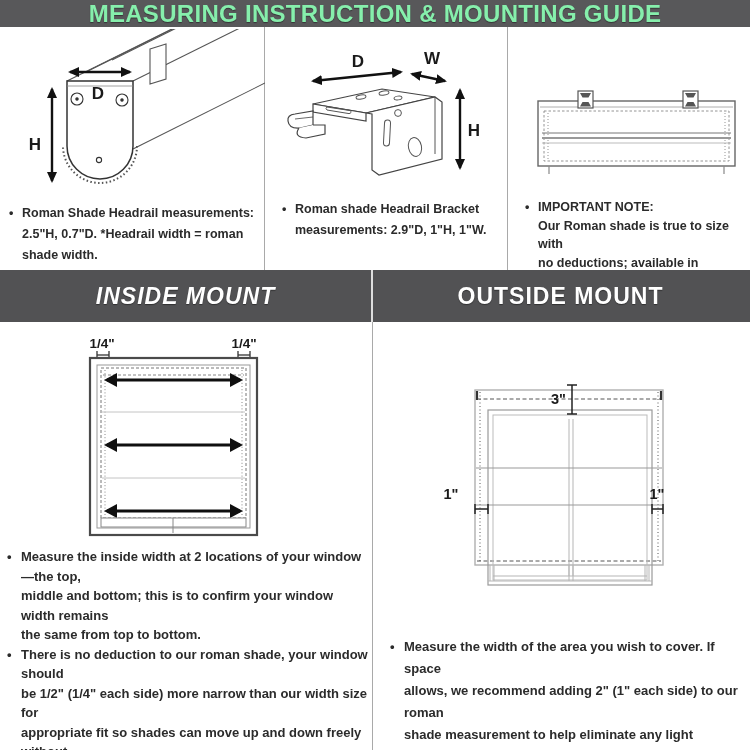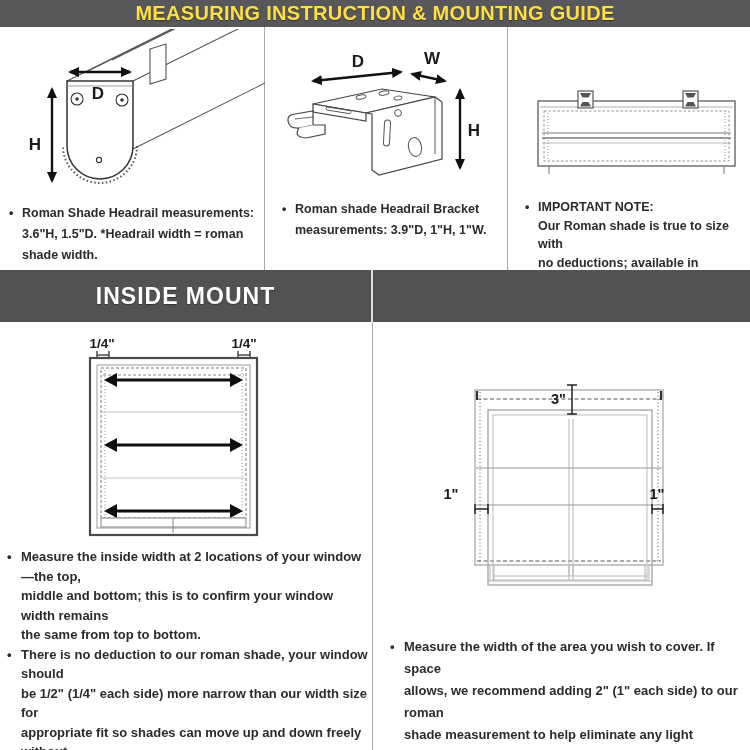--- a/index.html
+++ b/index.html
@@ -1,39 +1,39 @@
 <!DOCTYPE html>
 <html><head>
 <meta charset="utf-8">
 <style>
   html,body{margin:0;padding:0;background:#fff;}
   .page{position:relative;width:750px;height:750px;background:#fff;overflow:hidden;
         font-family:"Liberation Sans",sans-serif;color:#2b2b2b;border-radius:0 0 16px 16px;}
   
   .topbar{position:absolute;left:0;top:0;width:750px;height:27px;background:#58585a;
           display:flex;align-items:center;justify-content:center;}
-  .topbar .t{color:#fde047;font-weight:bold;font-size:20px;letter-spacing:.3px;
+  .topbar .t{color:#86efac;font-weight:bold;font-size:24px;letter-spacing:.3px;
              text-shadow:0 1px 1px rgba(0,0,0,.4);white-space:nowrap;text-align:center;}
   
   .topsec{position:absolute;left:0;top:27px;width:750px;height:243px;display:flex;}
   .col{position:relative;height:243px;box-sizing:border-box;}
   .col1{width:265px;border-right:1px solid #a9a9a9;}
   .col2{width:243px;border-right:1px solid #a9a9a9;}
   .col3{width:241px;}
   .bullet{display:flex;font-weight:bold;}
   .bullet .dot{flex:0 0 13px;}
   .bullet .btext{white-space:pre-line;flex:1;}
   .tb{font-size:12.5px;line-height:21px;}
   .col1 .bullets{position:absolute;left:9px;right:4px;top:176px;}
   .col2 .bullets{position:absolute;left:17px;right:2px;top:172px;}
   .col3 .bullets{position:absolute;left:17px;right:2px;top:171px;font-size:12.5px;line-height:18.5px;}
   
   .mountbars{position:absolute;left:0;top:270px;width:750px;height:52px;display:flex;background:#525254;}
   .mountbars .half{display:flex;align-items:center;justify-content:center;height:100%;box-sizing:border-box;}
-  .mountbars .hl{width:373px;border-right:2px solid #dedede;}
+  .mountbars .hl{width:373px;border-right:2px solid #dedede;font-style:italic;}
   .mountbars .hr{width:375px;}
   .mountbars .mt{color:#fff;font-weight:bold;font-size:23px;letter-spacing:1px;
                  text-shadow:0 1px 1px rgba(0,0,0,.4);}
   
   .bottom{position:absolute;left:0;top:322px;width:750px;height:428px;}
   .vdiv{position:absolute;left:372px;top:0;width:1px;height:428px;background:#a9a9a9;}
   .inside-diagram{position:absolute;left:0;top:8px;}
   .outside-diagram{position:absolute;left:373px;top:46px;}
   .inside-bullets{position:absolute;left:7px;top:225px;width:362px;font-size:13px;line-height:19.5px;}
   .outside-bullets{position:absolute;left:390px;top:314px;width:352px;font-size:13px;line-height:22px;}
@@ -83,21 +83,21 @@
         <line x1="70" y1="43" x2="130" y2="43" stroke="#111" stroke-width="2.4" marker-start="url(#ah1)" marker-end="url(#ah1)"></line>
         <text x="98" y="70" font-size="17" text-anchor="middle">D</text>
 
         <line x1="52" y1="60" x2="52" y2="152" stroke="#111" stroke-width="2.4" marker-start="url(#ah1)" marker-end="url(#ah1)"></line>
         <text x="35" y="121" font-size="17" text-anchor="middle">H</text>
       </svg>
       <div class="bullets tb">
         <div class="bullet">
           <span class="dot">•</span>
           <span class="btext">Roman Shade Headrail measurements:
-3.6"H, 1.5"D. *Headrail width = roman
+2.5"H, 0.7"D. *Headrail width = roman
 shade width.</span>
         </div>
       </div>
     </div>
 
     <div class="col col2">
       <svg width="243" height="150" viewBox="0 0 243 150" style="position:absolute;left:0;top:13px;">
         <defs>
           <marker id="ah2" markerUnits="userSpaceOnUse" markerWidth="12" markerHeight="12" refX="9" refY="5" orient="auto-start-reverse">
             <path d="M0,0L11,5L0,10Z" fill="#111"></path>
@@ -131,21 +131,21 @@
         <line x1="147" y1="34" x2="180" y2="41" stroke="#111" stroke-width="2.4" marker-start="url(#ah2)" marker-end="url(#ah2)"></line>
         <text x="167" y="24" font-size="17" text-anchor="middle">W</text>
 
         <line x1="195" y1="50" x2="195" y2="128" stroke="#111" stroke-width="2.4" marker-start="url(#ah2)" marker-end="url(#ah2)"></line>
         <text x="209" y="96" font-size="17" text-anchor="middle">H</text>
       </svg>
       <div class="bullets tb">
         <div class="bullet">
           <span class="dot">•</span>
           <span class="btext">Roman shade Headrail Bracket
-measurements: 3.9"D, 1"H, 1"W.</span>
+measurements: 2.9"D, 1"H, 1"W.</span>
         </div>
       </div>
     </div>
 
     <div class="col col3">
       <svg width="241" height="112" viewBox="0 0 241 112" style="position:absolute;left:0;top:60px;">
         <rect x="30" y="14" width="197" height="65" fill="#fff" stroke="#666" stroke-width="1.4"></rect>
         <line x1="32" y1="20" x2="225" y2="20" stroke="#999" stroke-width="0.8"></line>
 
         <g>
@@ -177,20 +177,23 @@
 no deductions; available in multiple width
 sizes all with 1 standard length size of 78".</span>
         </div>
       </div>
     </div>
   </div>
 
   <div class="mountbars">
     <div class="half hl">
       <span class="mt">INSIDE MOUNT</span>
+    </div>
+    <div class="half hr">
+      <span class="mt">OUTSIDE MOUNT</span>
     </div>
   </div>
 
   <div class="bottom">
     <div class="vdiv"></div>
 
     <svg class="inside-diagram" width="373" height="235" viewBox="0 0 373 235">
       <defs>
         <marker id="ah3" markerUnits="userSpaceOnUse" markerWidth="16" markerHeight="16" refX="10" refY="7" orient="auto-start-reverse">
           <path d="M0,0L13,7L0,14Z" fill="#0f0f0f"></path>

